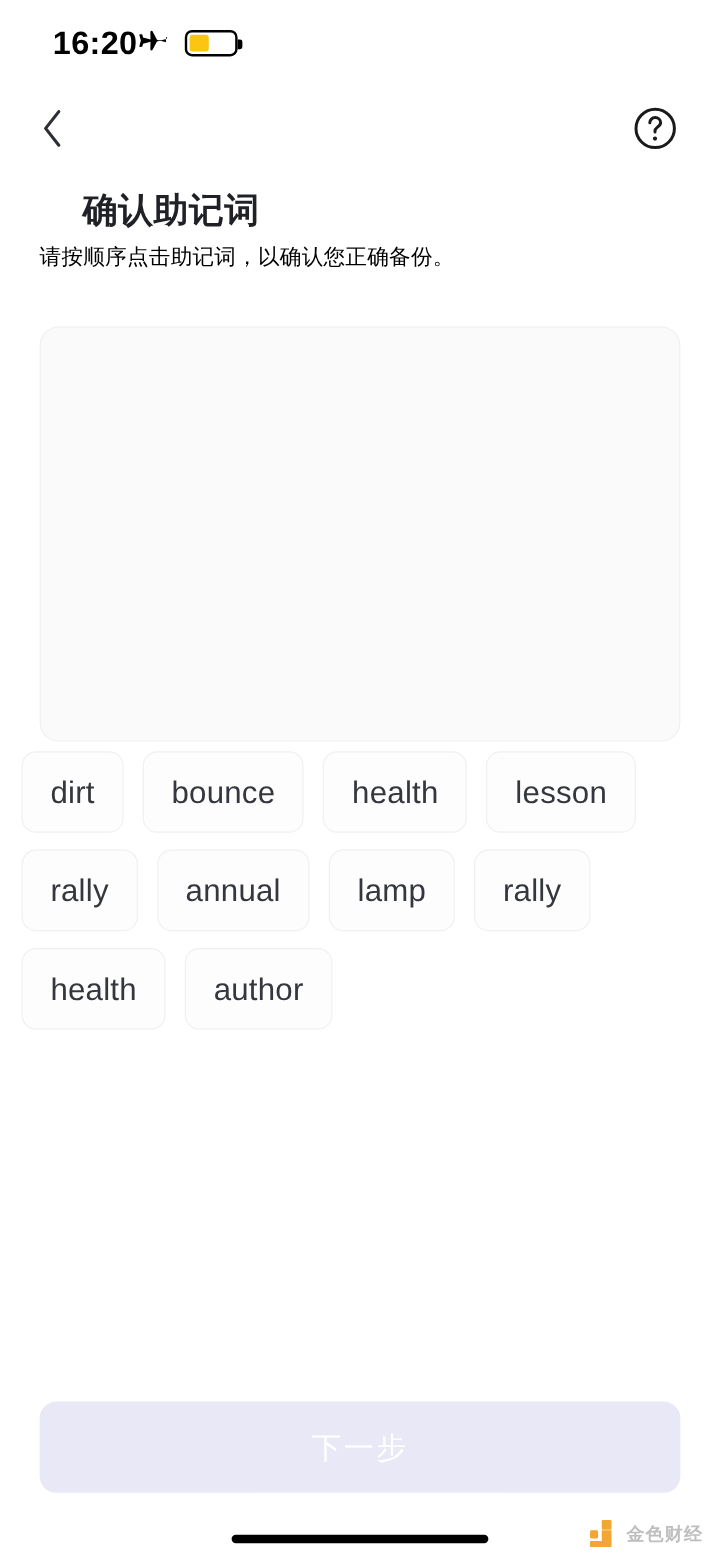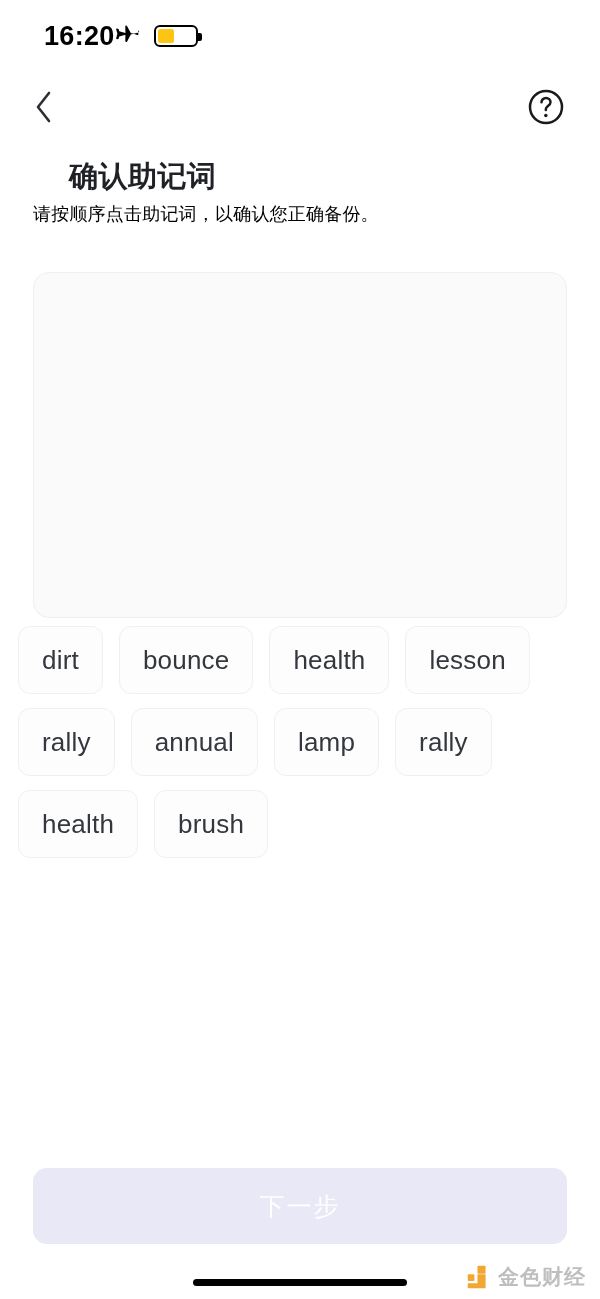--- a/index.html
+++ b/index.html
@@ -162,21 +162,21 @@
   
   .watermark {
     position: absolute;
     right: 14px; bottom: 8px;
     display: flex;
     align-items: center;
     gap: 7px;
     opacity: 0.92;
   }
   .watermark-text {
-    font-size: 21px;
+    font-size: 15px;
     font-weight: 700;
     color: #b9b9b9;
     letter-spacing: 1px;
   }
 </style>
 </head>
 <body>
 
 <div class="phone">
 
@@ -215,21 +215,21 @@
   <div class="word-pool">
     <div class="word-chip">dirt</div>
     <div class="word-chip">bounce</div>
     <div class="word-chip">health</div>
     <div class="word-chip">lesson</div>
     <div class="word-chip">rally</div>
     <div class="word-chip">annual</div>
     <div class="word-chip">lamp</div>
     <div class="word-chip">rally</div>
     <div class="word-chip">health</div>
-    <div class="word-chip">brush</div>
+    <div class="word-chip">author</div>
   </div>
 
   <button class="next-button">下一步</button>
 
   <div class="home-indicator"></div>
 
   <div class="watermark">
     <svg width="26" height="26" viewBox="0 0 24 24">
       <rect x="11.5" y="1.5" width="7.5" height="7.5" rx="1" fill="#f0a021"></rect>
       <rect x="2.5" y="9.5" width="6.2" height="6.2" rx="1" fill="#f0a021"></rect>

